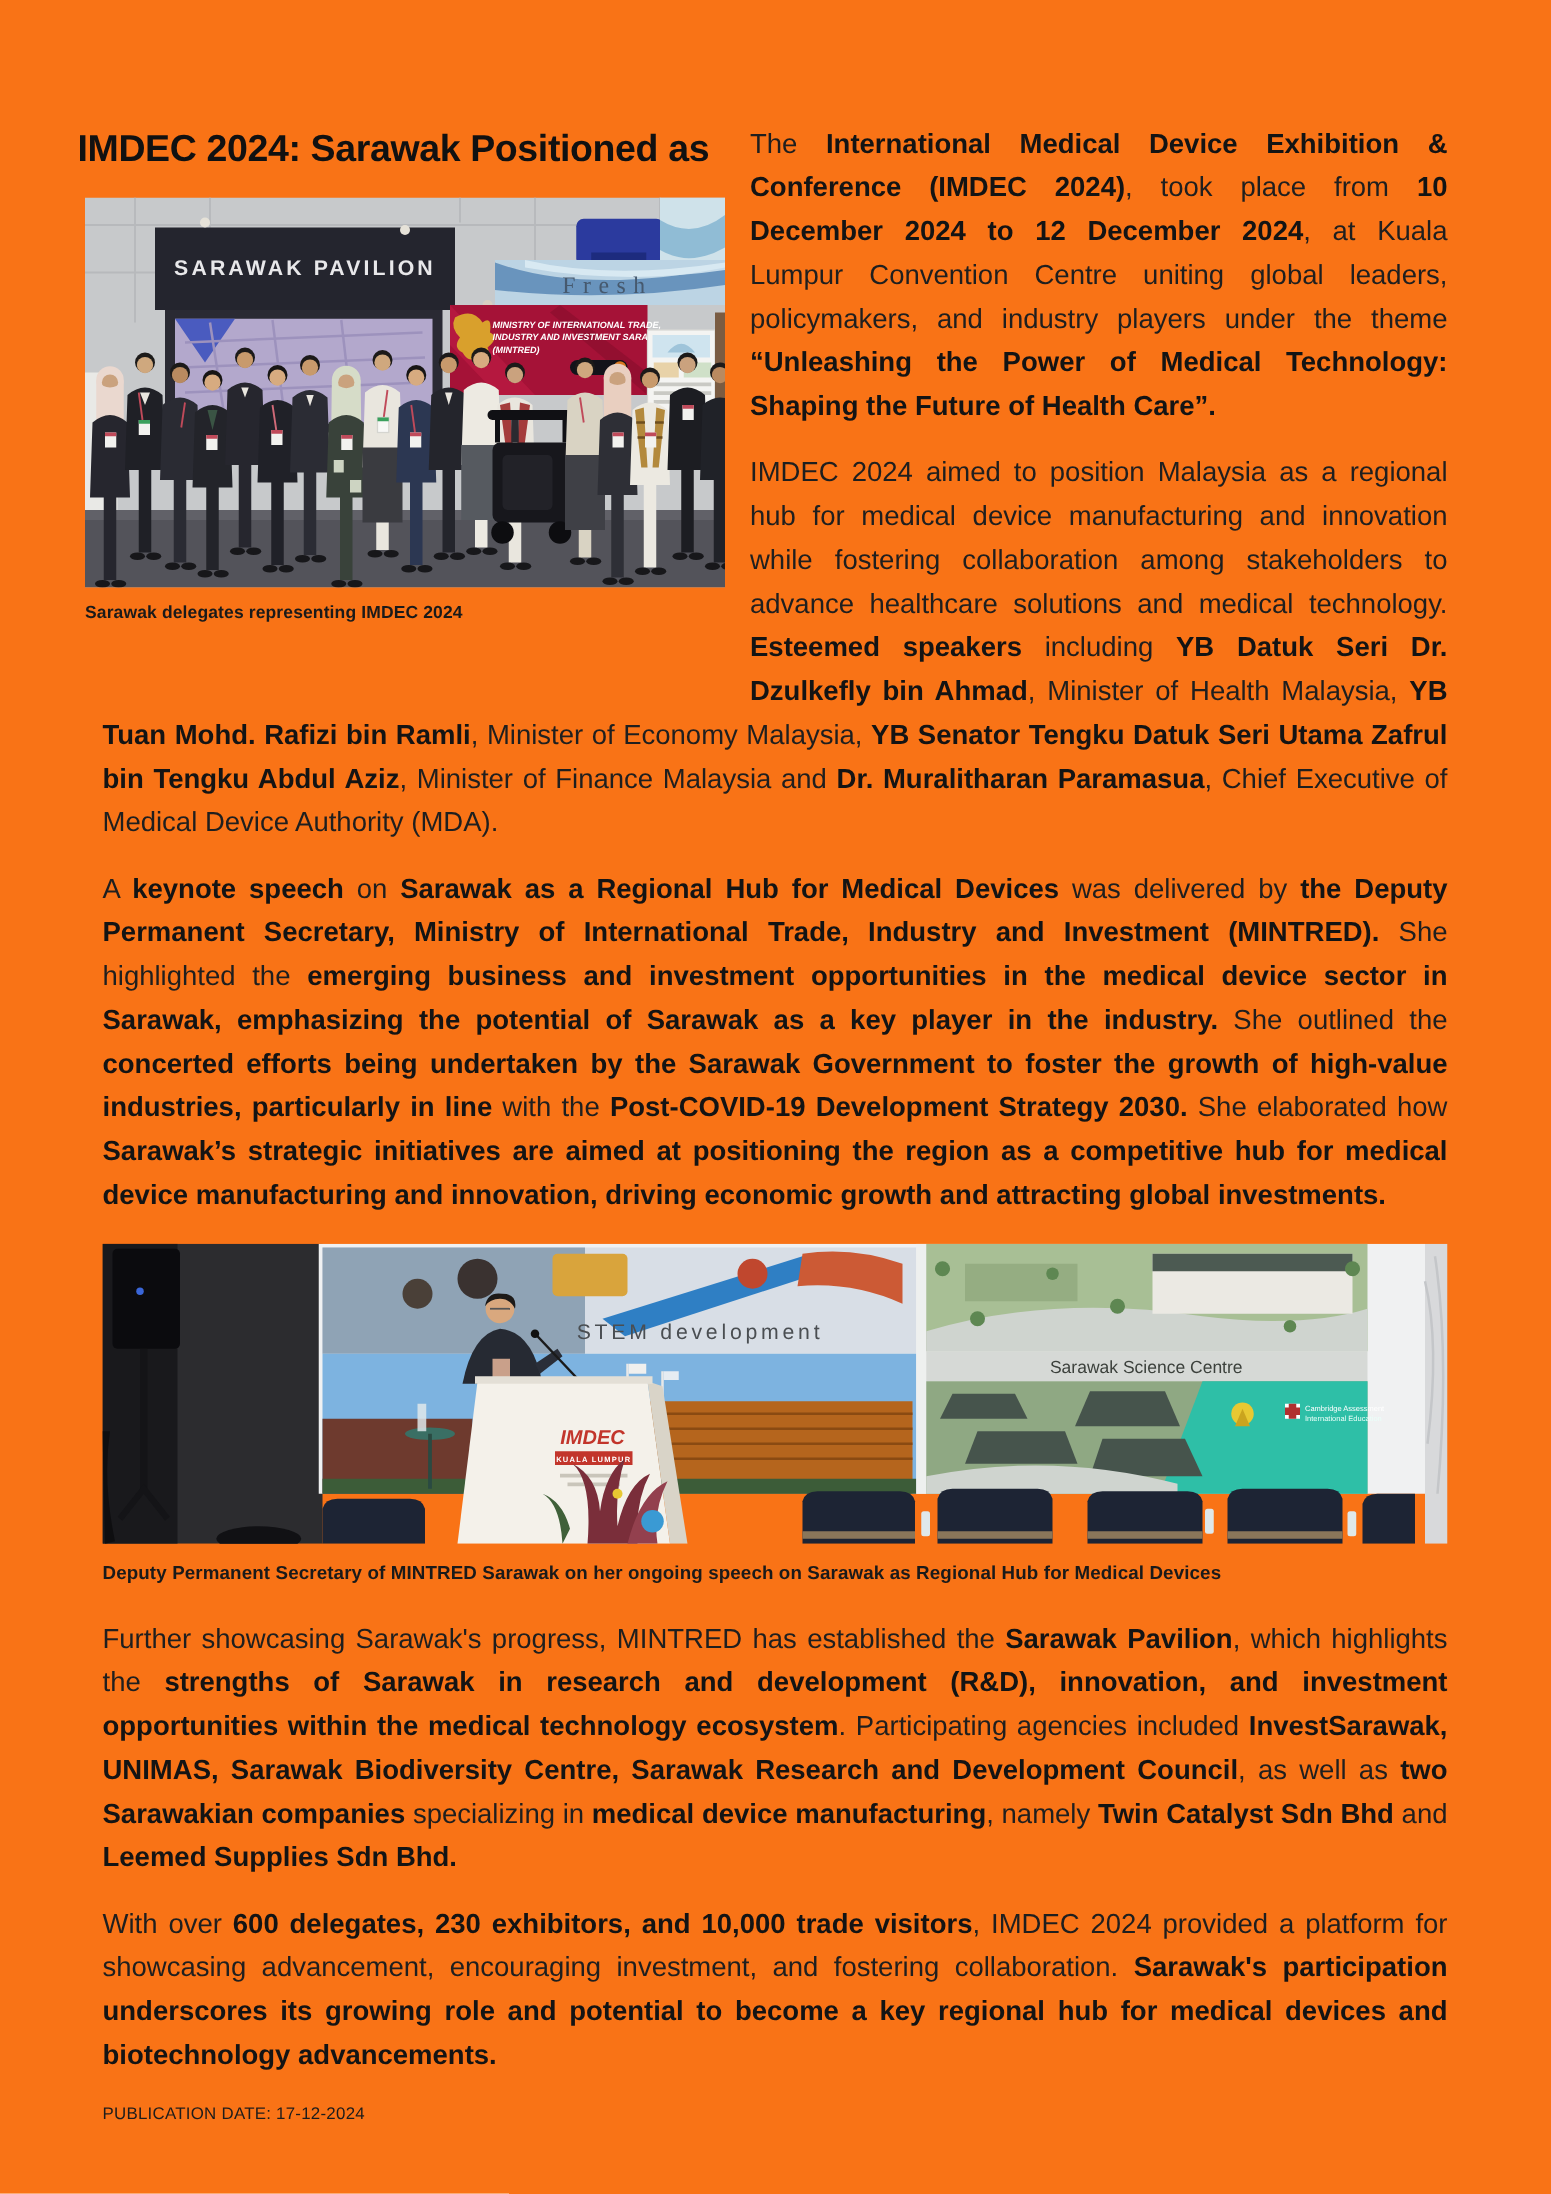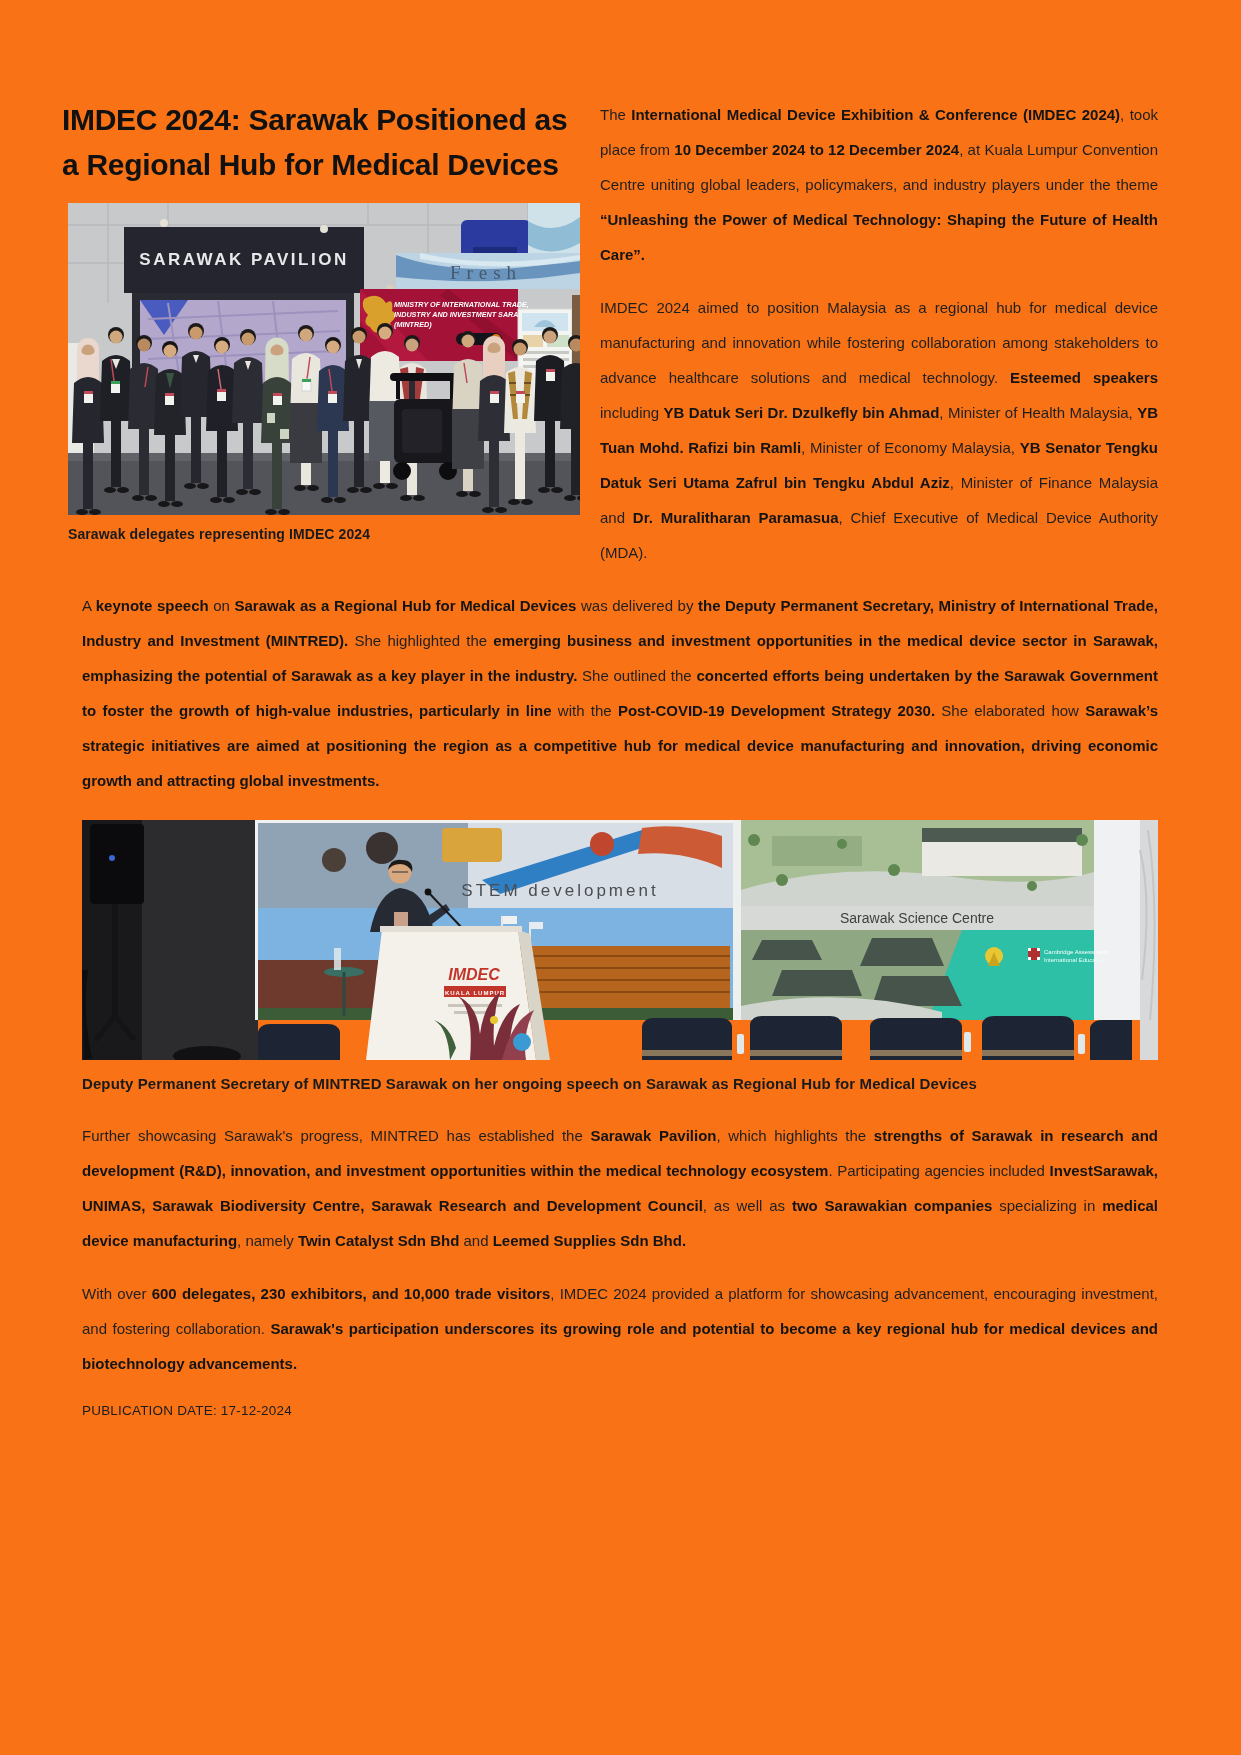--- a/index.html
+++ b/index.html
@@ -15,42 +15,41 @@
     letter-spacing:-0.3px;
   }
   h1.title span { display:block; }
   figure.fig1 { margin:16px 0 0 6px; width:512px; }
   figure.fig1 svg { display:block; }
   figcaption {
     font-weight:700; text-align:left; color:#1a1a1a;
   }
   .fig1 figcaption { font-size:14px; margin-top:11px; letter-spacing:0.1px; }
   p.body {
-    font-size:15px; line-height:35px; text-align:justify; color:#1f1f1f;
+    font-size:22px; line-height:35px; text-align:justify; color:#1f1f1f;
     margin-bottom:18px; hyphens:none;
   }
   p.body b { font-weight:700; color:#141414; }
   figure.fig2 { clear:none; width:1048px; margin:22px 0 0 0; }
   figure.fig2 svg { display:block; }
   .fig2 figcaption { font-size:15px; margin-top:15px; letter-spacing:0.1px; }
   .after-fig { margin-top:26px; }
   p.end-line { font-size:13.5px; font-weight:700; margin-top:24px; letter-spacing:0.2px; }
   p.pub-line { font-size:13.5px; font-weight:400; margin-top:22px; letter-spacing:0.2px; }
   svg text { font-family:"Liberation Sans", sans-serif; }
   .serifTxt { font-family:"Liberation Serif", serif; }
 </style>
 </head>
 <body>
 
 <div class="page">
 
   <div class="float-block">
     <h1 class="title">
       <span>IMDEC 2024: Sarawak Positioned as</span>
-      <span>a Regional Hub for Medical Devices</span>
     </h1>
 
     <figure class="fig1">
       <svg width="512" height="312" viewBox="0 0 512 312" role="img">
 
         <rect x="0" y="0" width="512" height="312" fill="#c7c9cb"></rect>
         <g stroke="#b7b9bc" stroke-width="1.5">
           <line x1="40" y1="0" x2="40" y2="100"></line>
             <line x1="100" y1="0" x2="100" y2="30"></line>
           <line x1="300" y1="0" x2="300" y2="20"></line>

